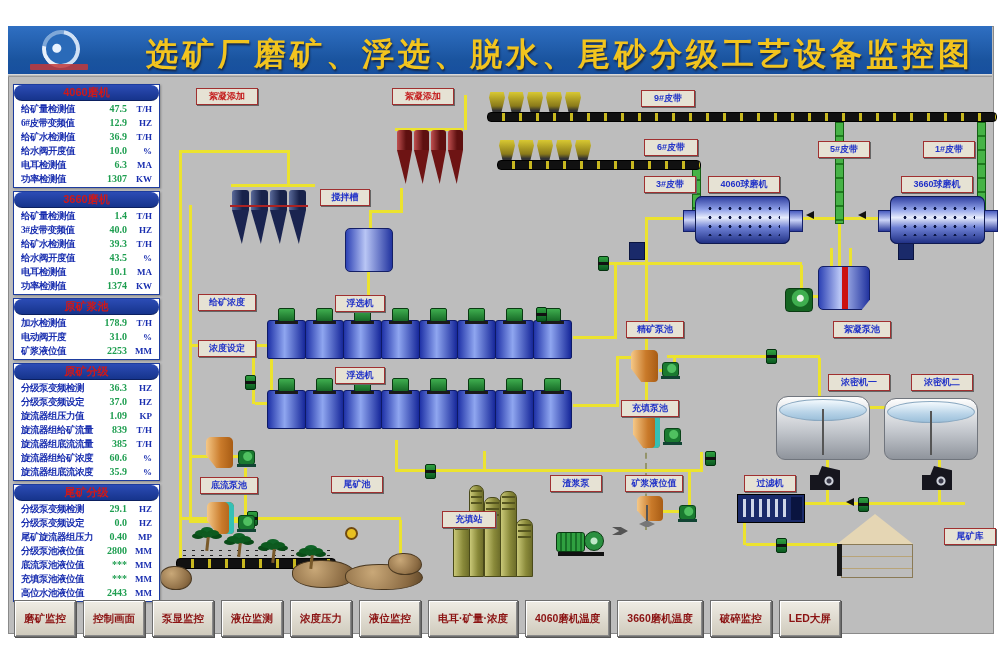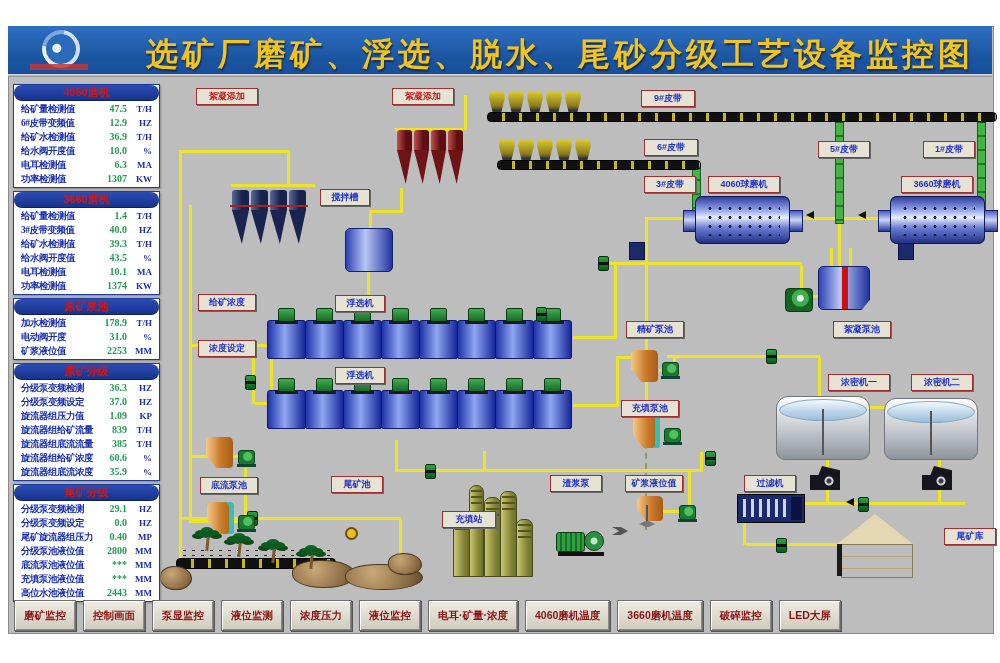--- a/index.html
+++ b/index.html
@@ -25,21 +25,21 @@
   .psec{border:1px solid #1d3c9e;background:#fff;margin-bottom:3px;box-shadow:1px 1px 2px #888;}
   .phead{background:linear-gradient(180deg,#2c4cb5,#16348c);color:#d01818;font-weight:bold;
          font-size:11px;text-align:center;height:15px;line-height:15px;border-bottom:1px solid #0c2060;border-radius:8px;}
   .pbody{padding:1px 7px;font-family:Liberation Serif, serif;}
   .prow{display:flex;align-items:center;height:14px;line-height:14px;white-space:nowrap;}
   .pl{flex:1;color:#1a2fb0;font-weight:bold;font-size:9.5px;letter-spacing:-.5px;overflow:hidden;}
   .pv{width:33px;color:#1e9e50;font-weight:bold;font-size:10px;text-align:right;}
   .pu{width:25px;color:#1a2fb0;font-weight:bold;font-size:9px;text-align:right;}
   
   .toolbar{left:14px;top:600px;display:flex;gap:7px;z-index:8;}
-  .tbtn{height:31px;padding:0 9px;background:linear-gradient(180deg,#efece4,#cfcabc);
+  .tbtn{height:37px;padding:0 9px;background:linear-gradient(180deg,#efece4,#cfcabc);
         border:1px solid #6e6e6e;box-shadow:inset 1px 1px 0 #fff,inset -1px -1px 0 #8a8a8a,1px 1px 0 #555;
         color:#8b1212;font-weight:bold;font-size:10.5px;white-space:nowrap;cursor:pointer;
         font-family:"Liberation Sans","DejaVu Sans",sans-serif;}
   
   .dlabel{position:absolute;background:#e6e2d4;border:1px solid #a03030;box-shadow:1px 1px 0 #666;
           color:#2233c8;font-size:9px;font-weight:bold;text-align:center;padding:1px 2px;
           white-space:nowrap;z-index:7;}
   .dlabel.v-red{color:#c42020;}
   
   i{display:block;position:absolute;}

